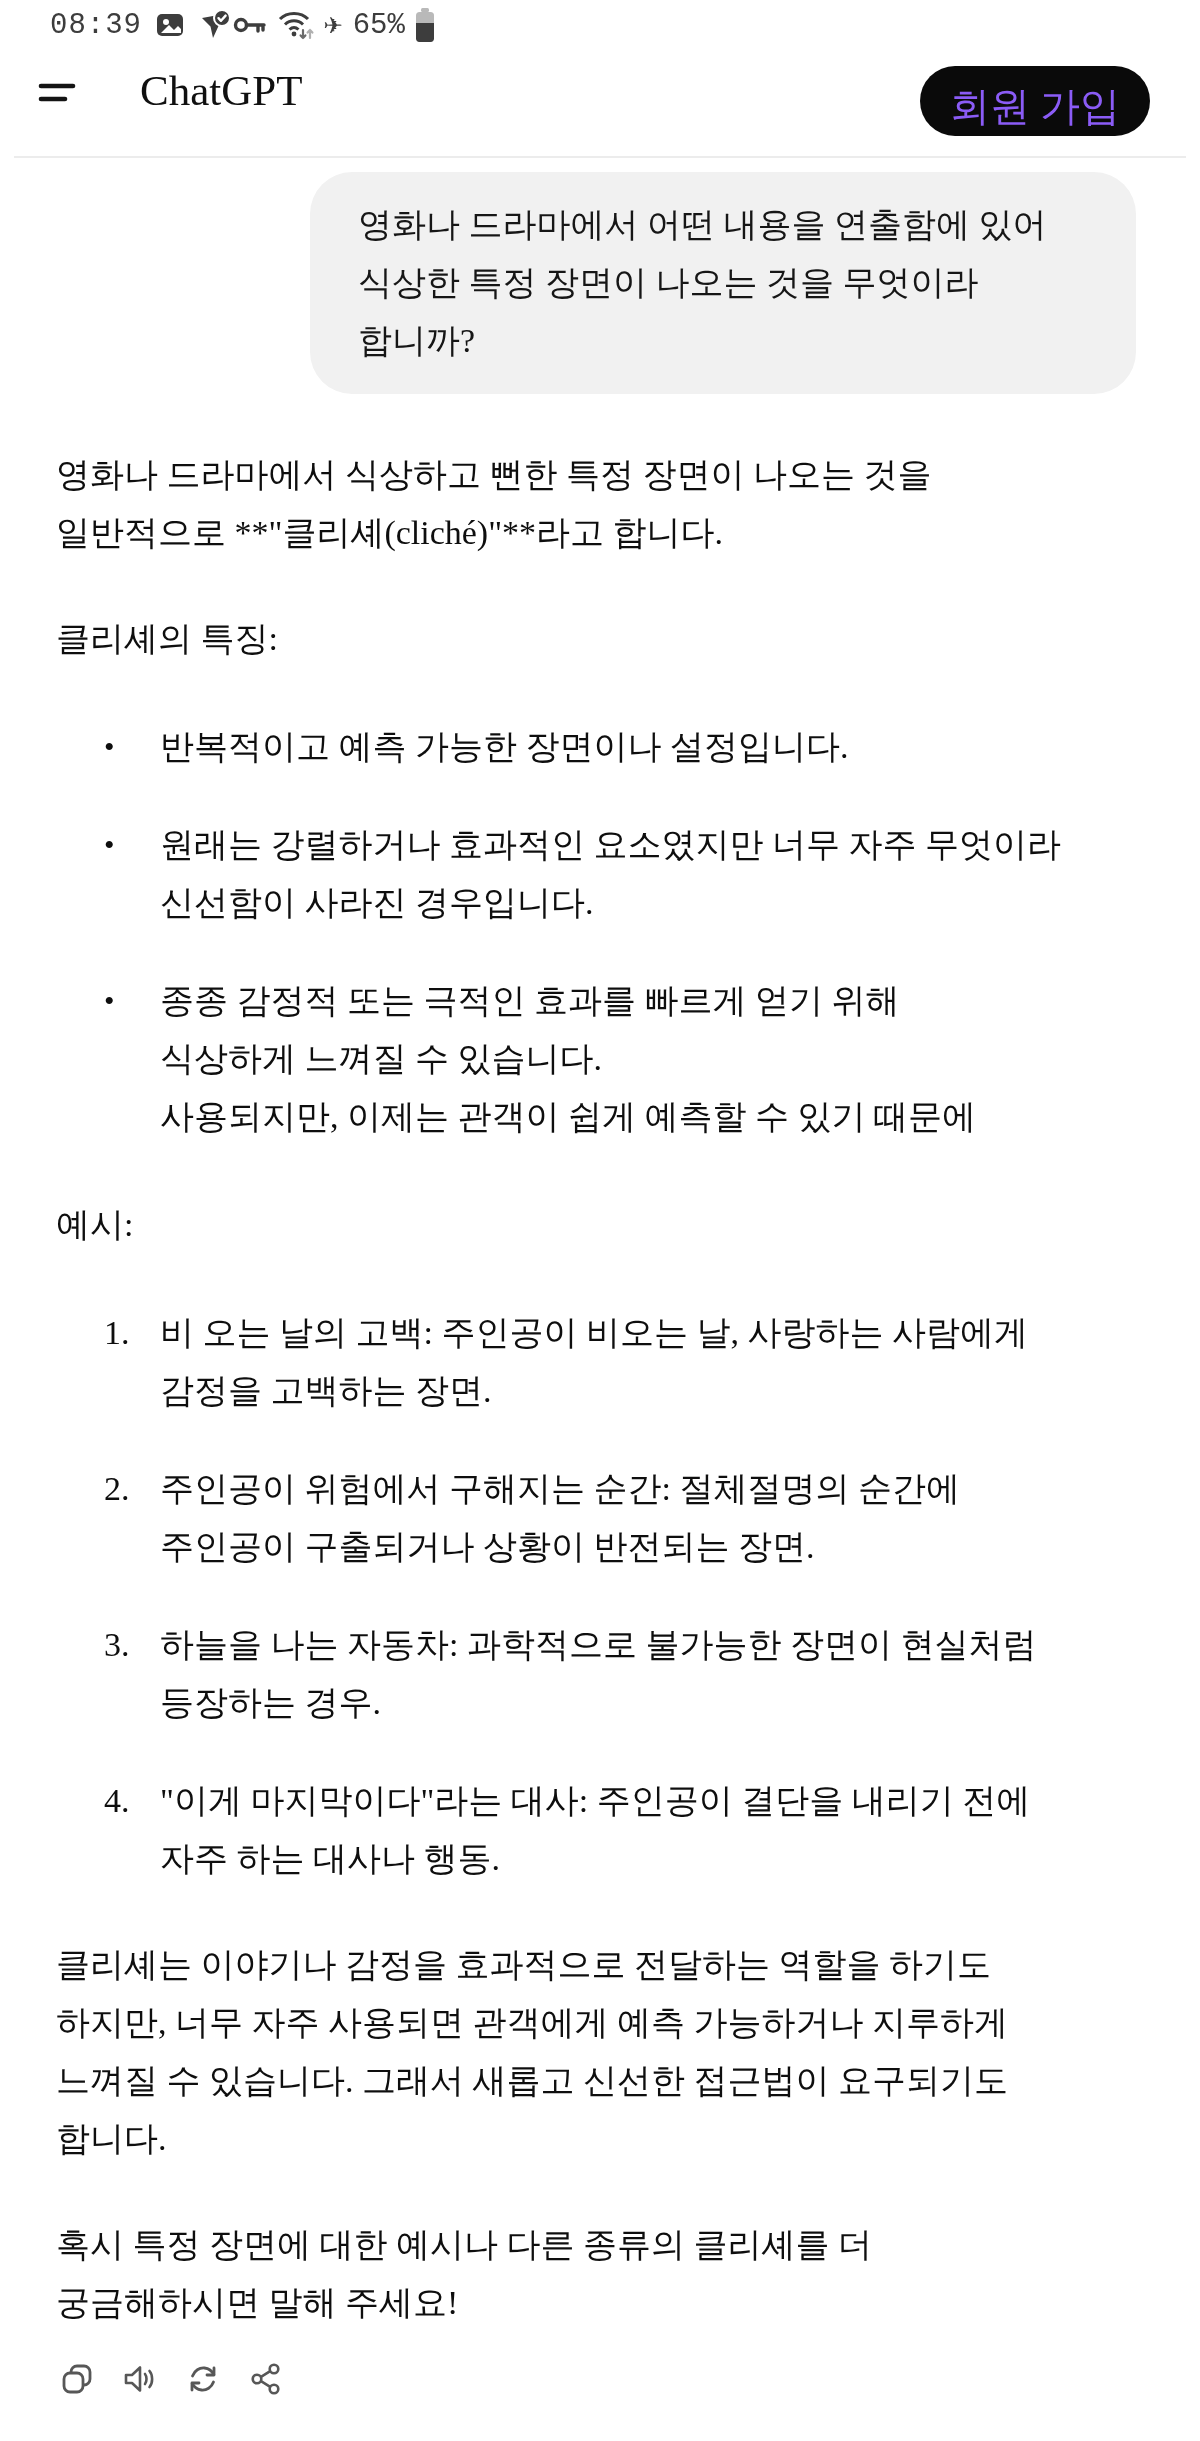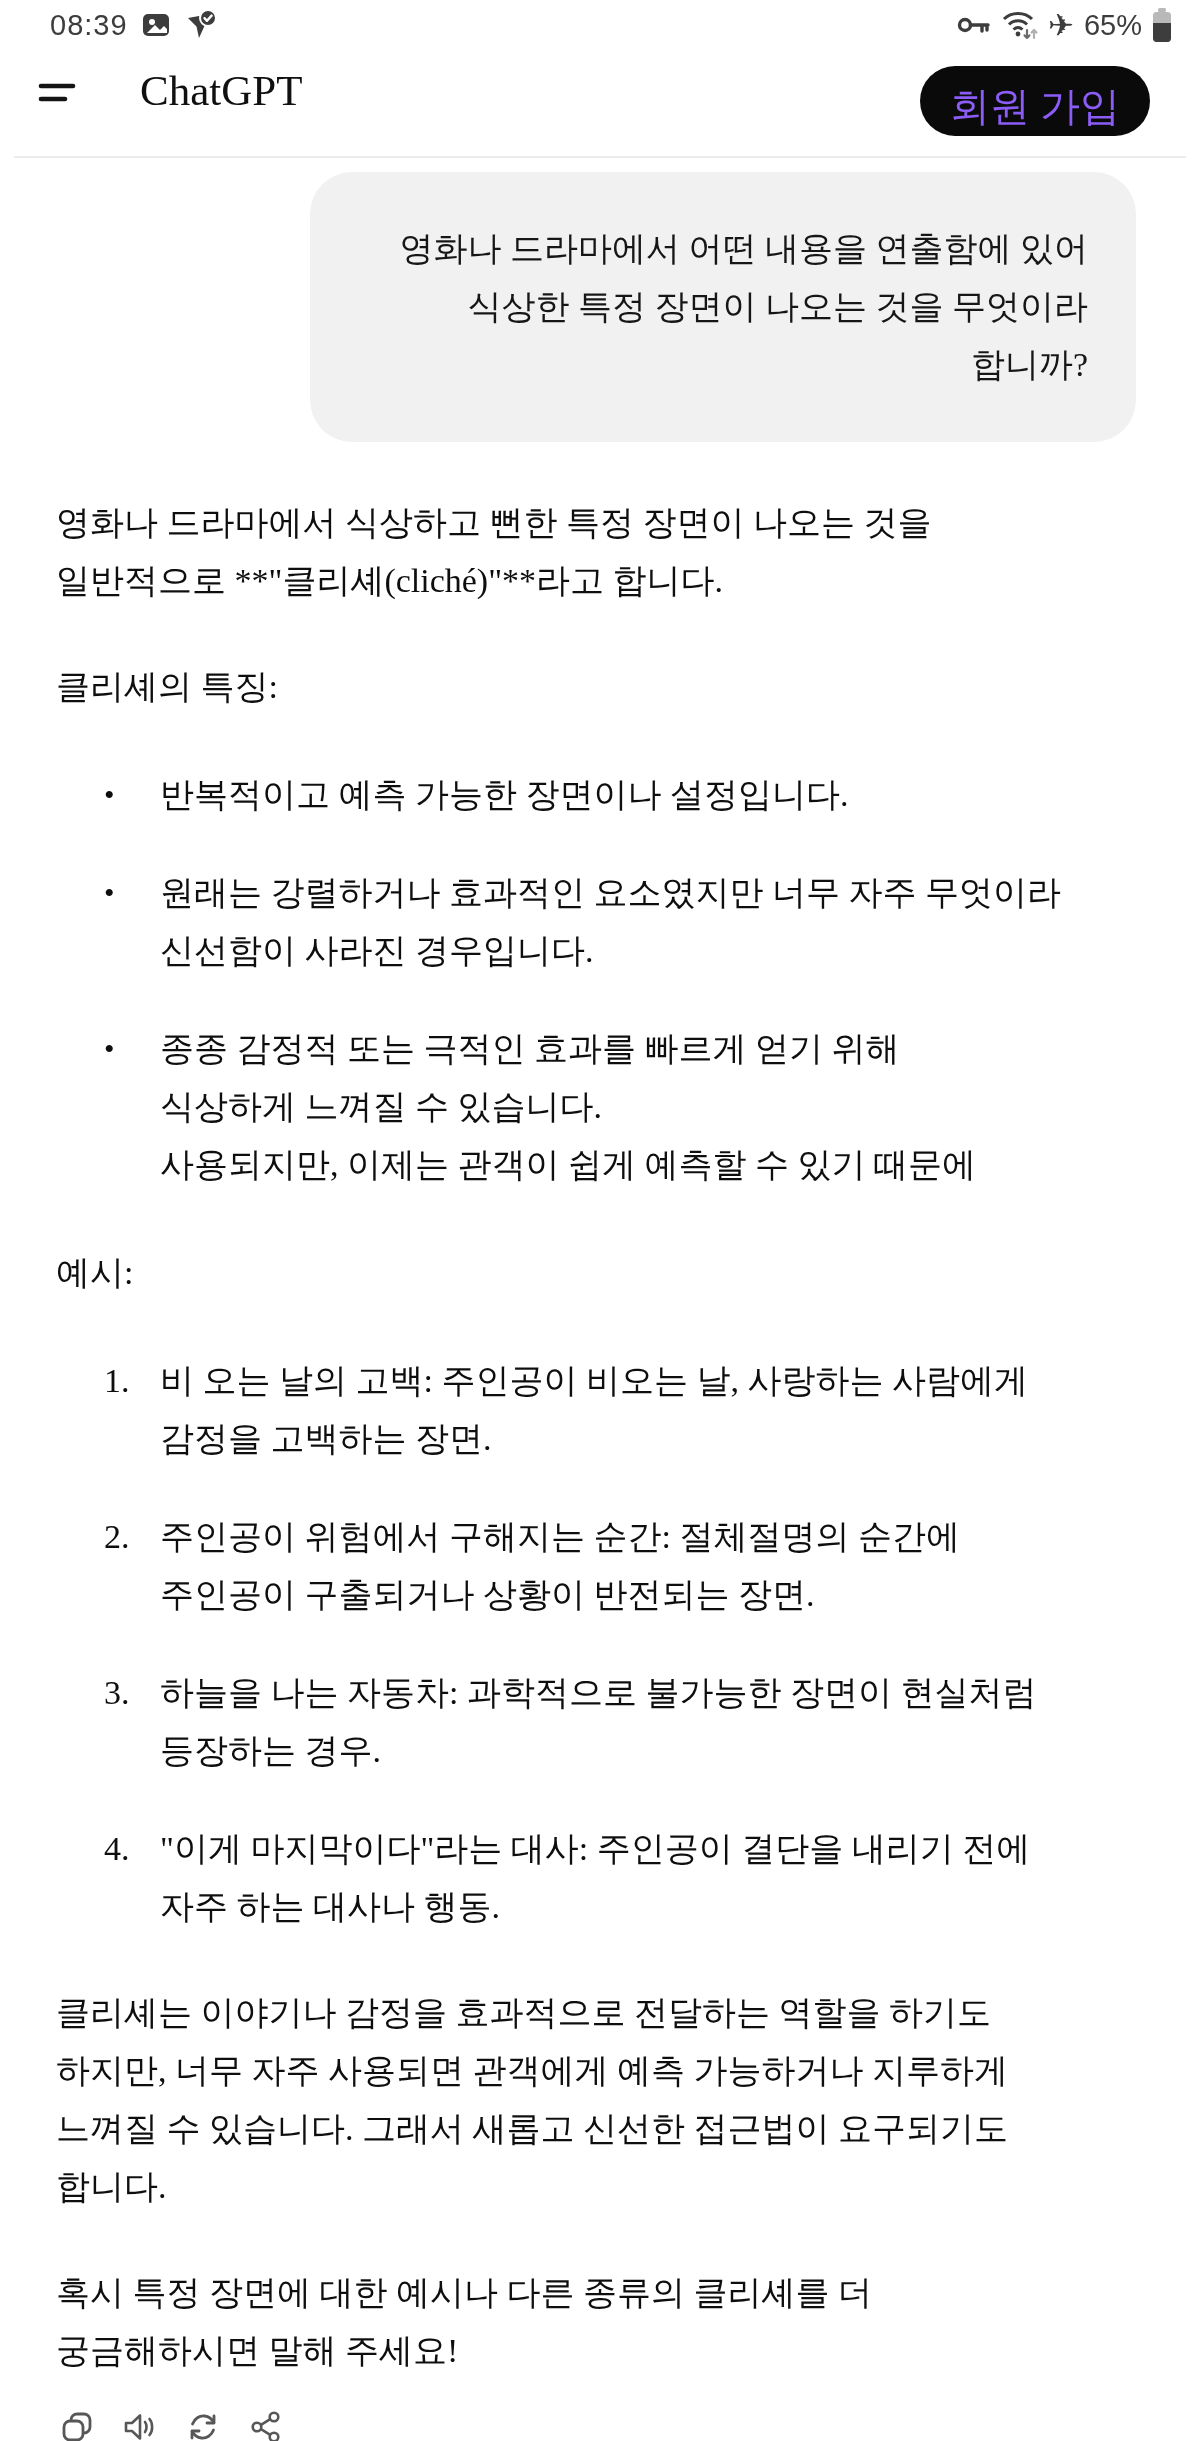--- a/index.html
+++ b/index.html
@@ -12,23 +12,22 @@
     overflow:hidden;
     position:relative;
   }
 
   
   .statusbar {
     height:42px;
     padding:8px 26px 0 50px;
     display:flex;
     align-items:center;
-    justify-content:space-between;
     color:#3d3d3d;
-    font-family:Liberation Sans, sans-serif;
+    font-family:Liberation Mono, monospace;
     font-size:29px;
   }
   .sb-group { display:flex; align-items:center; gap:12px; }
   .sb-group.right { gap:8px; }
   .sb-time { letter-spacing:1px; }
   .plane-glyph { font-size:31px; line-height:1; color:#3d3d3d; }
   .sb-batt-text { margin-left:2px; }
 
   
   .header {
@@ -57,25 +56,24 @@
   }
 
   .divider { height:2px; background:#ececec; margin:20px 14px 0; }
 
   
   .bubble {
     margin:14px 64px 0 auto;
     width:826px;
     background:#f1f1f1;
     border-radius:42px;
-    padding:48px 48px;
+    padding:24px 48px;
     font-size:34px;
     line-height:58px;
     color:#161616;
-    text-align:right;
   }
 
   
   .content {
     padding:0 88px 0 56px;
     font-size:34px;
     line-height:58px;
     color:#0e0e0e;
   }
   .para-first { margin-top:52px; }

